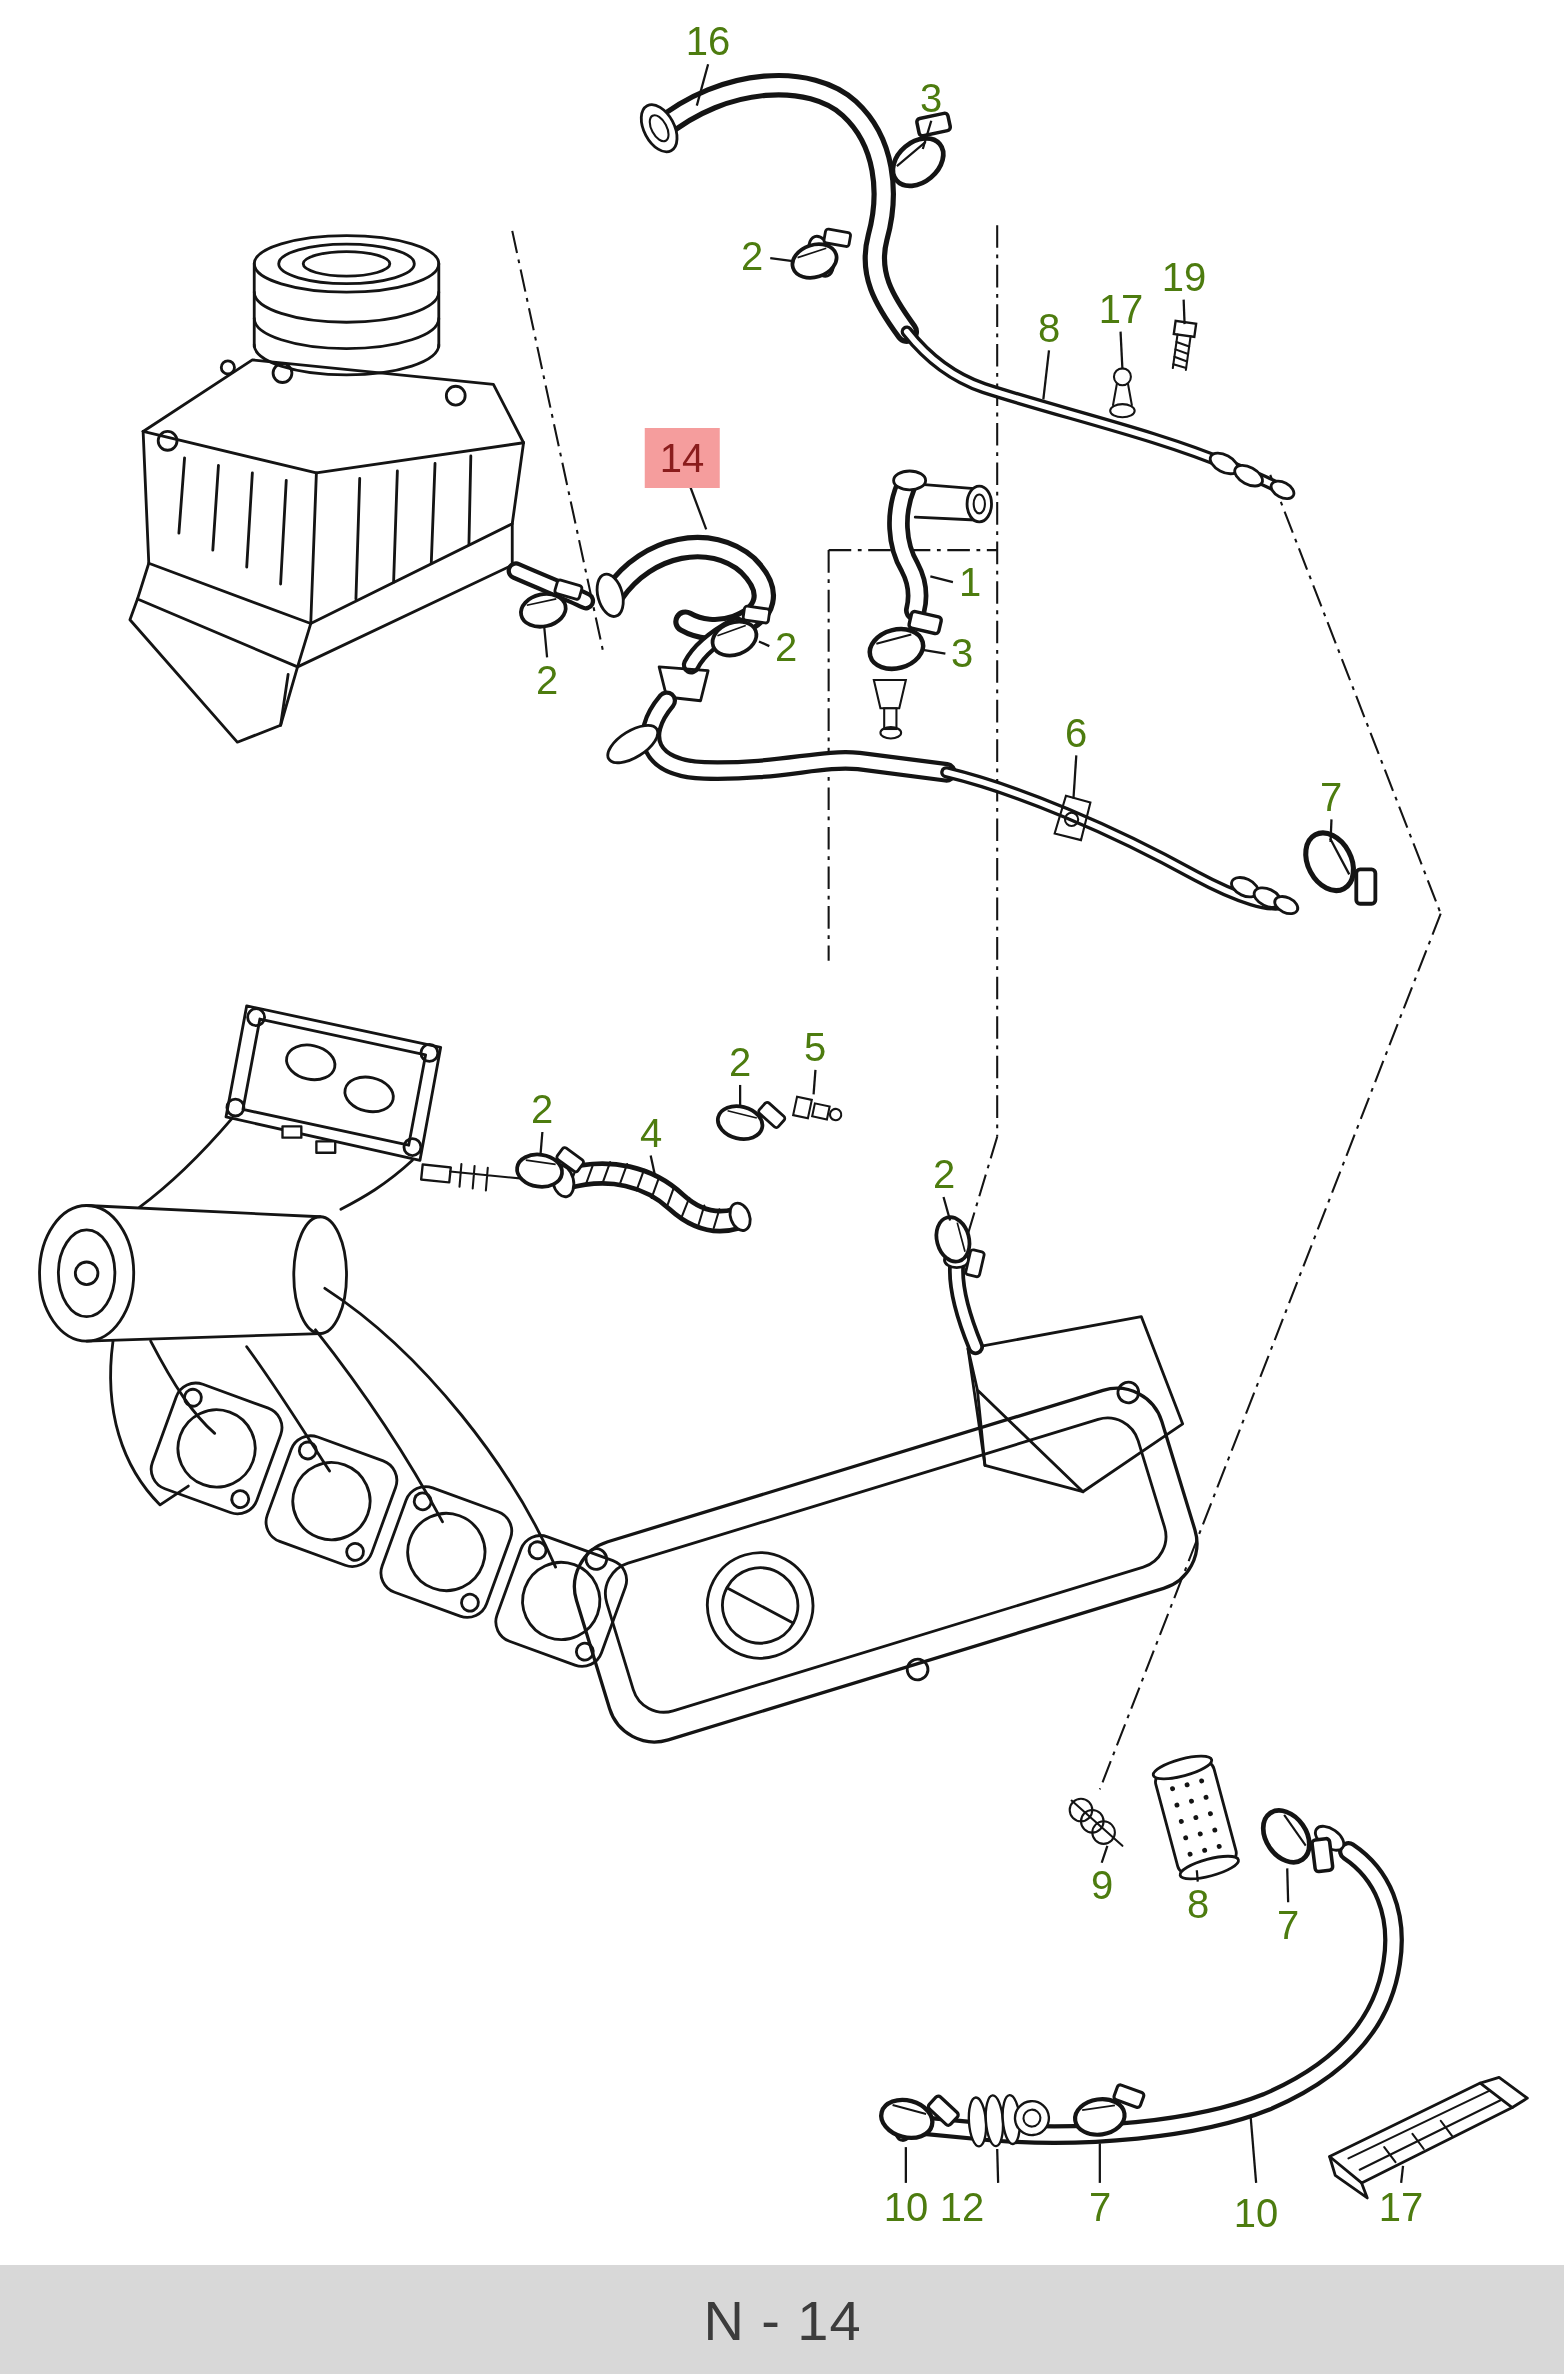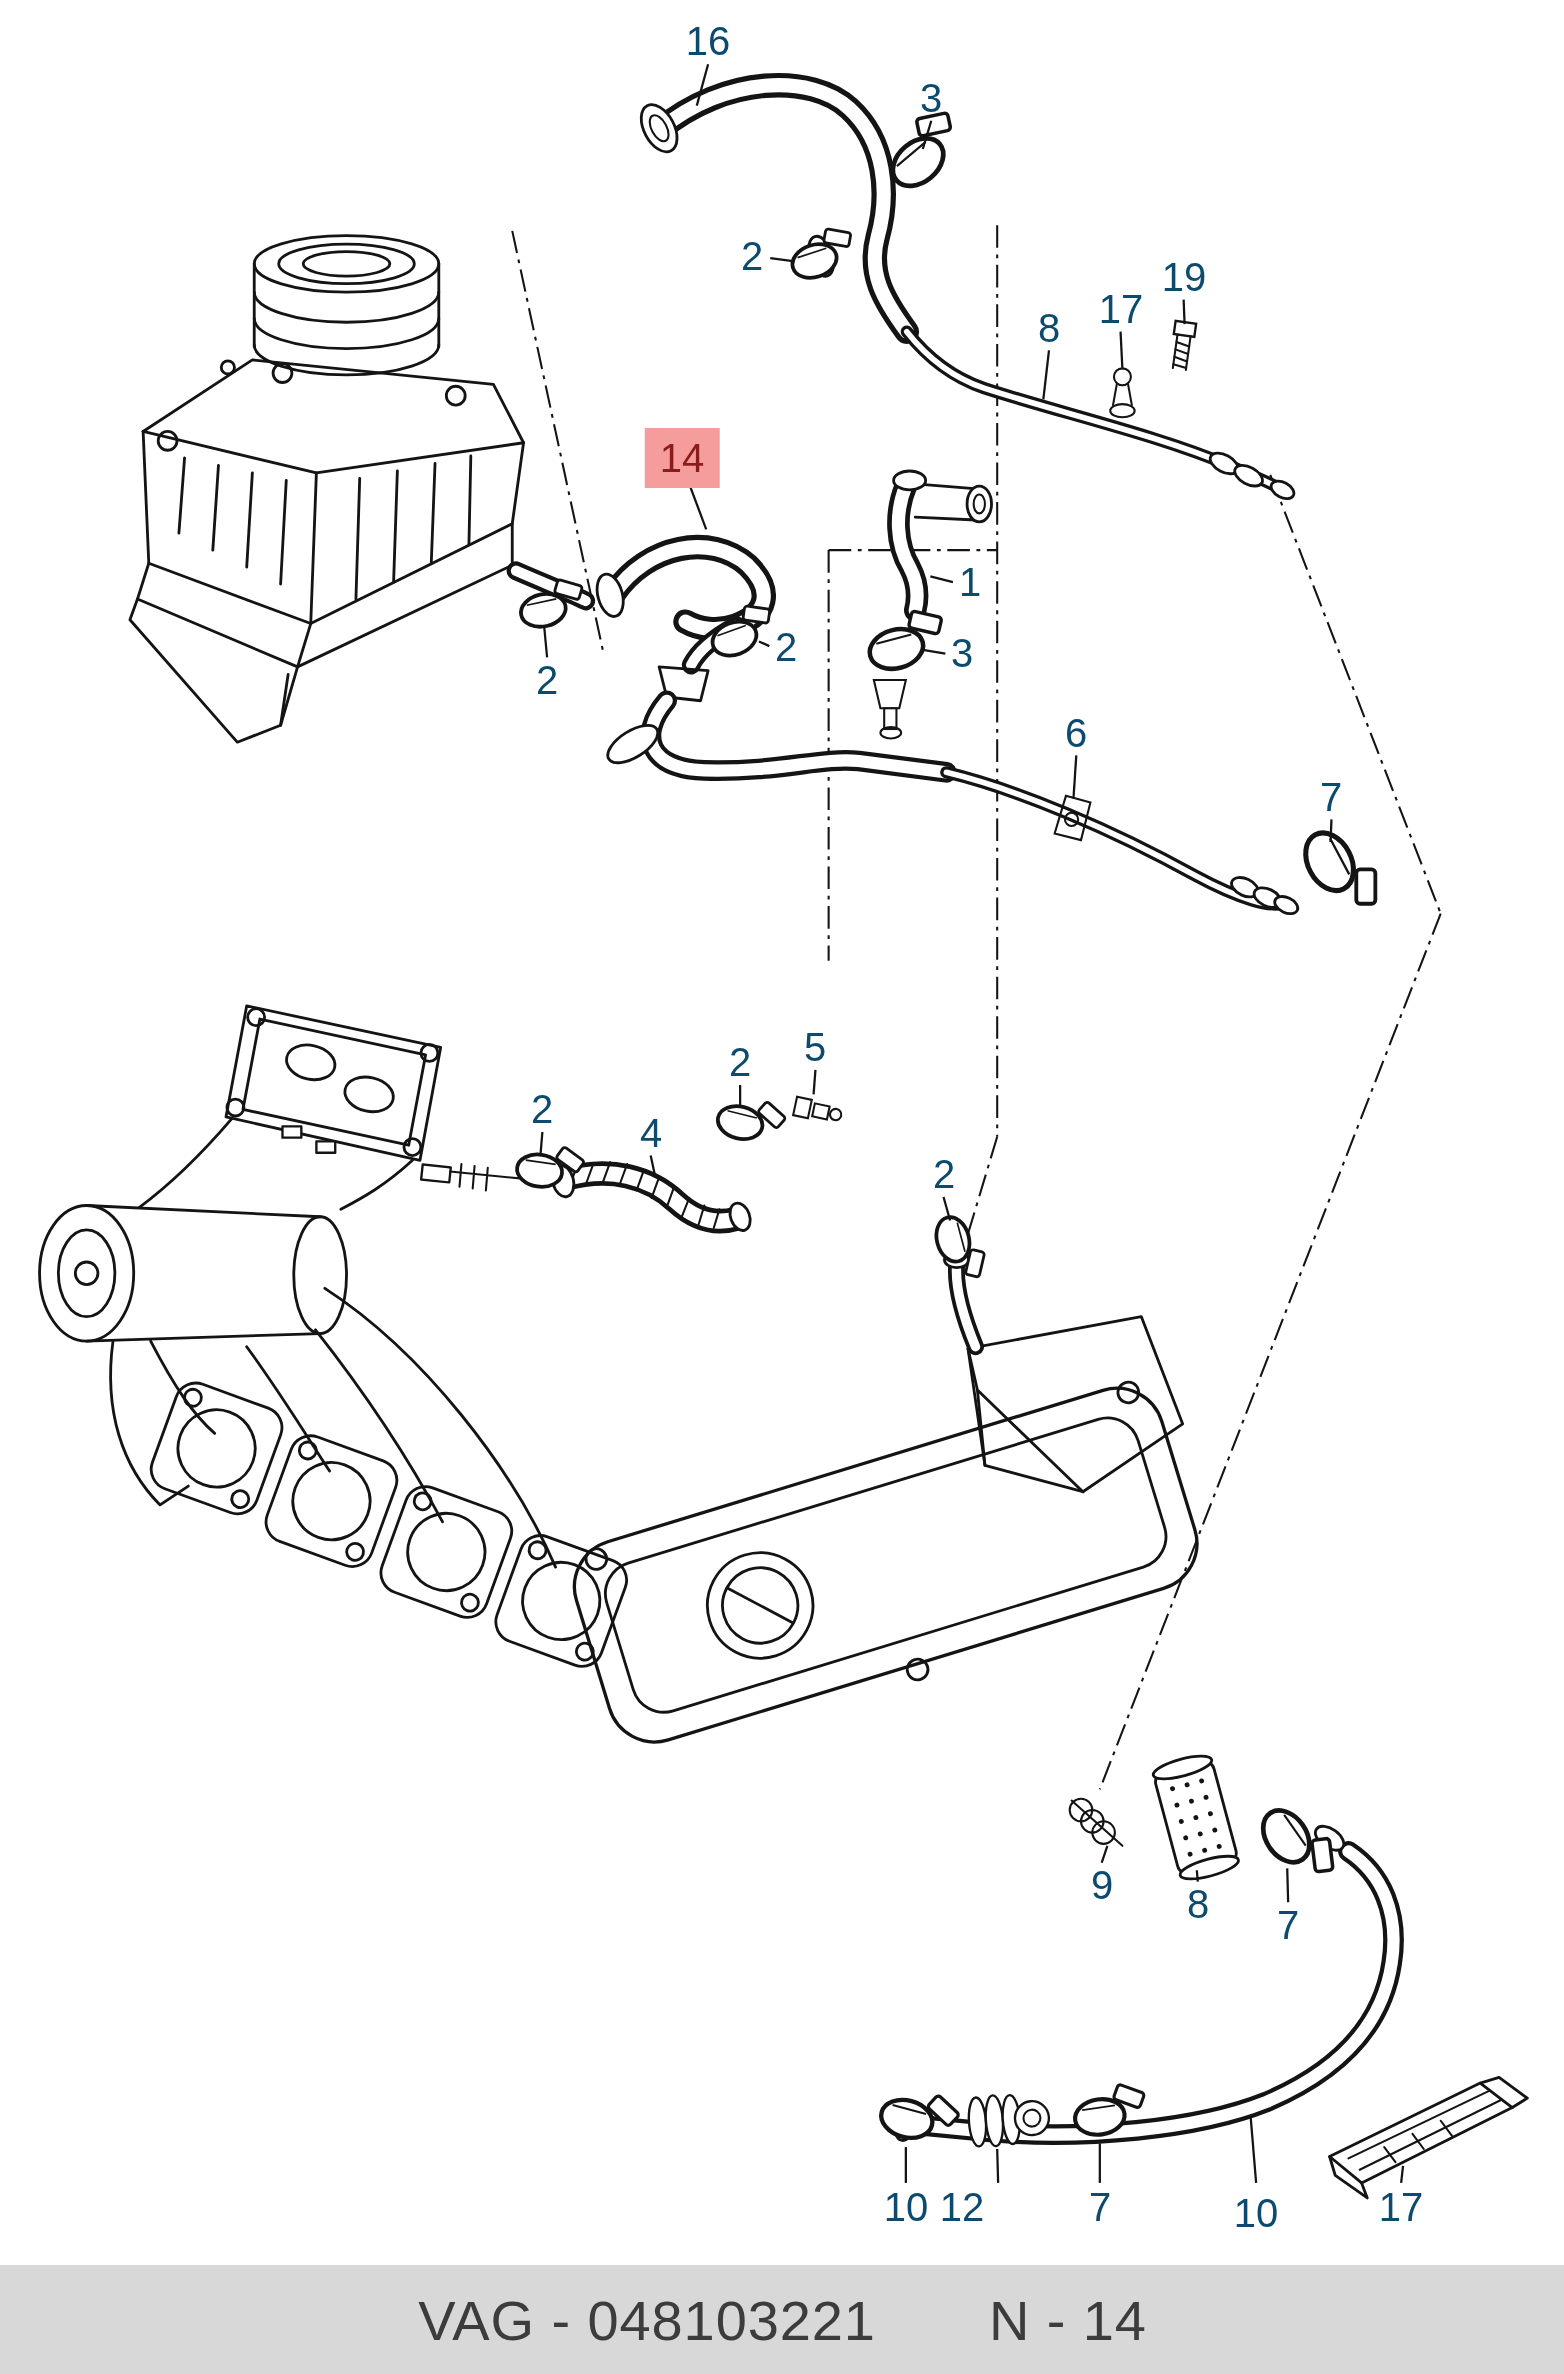--- a/index.html
+++ b/index.html
@@ -4,21 +4,21 @@
 <style>
   html,body{margin:0;padding:0;background:#ffffff;}
   .page{
     position:relative;width:1565px;height:2375px;background:#ffffff;
     font-family:"Liberation Sans",sans-serif;overflow:hidden;
   }
   .diagram-area{position:absolute;left:0;top:0;width:1565px;height:2265px;}
   .diagram-area svg{display:block;width:100%;height:100%;}
   .callout{
     position:absolute;transform:translate(-50%,-50%);
-    font-size:40px;font-weight:500;color:#0c4a6e;line-height:1.1;white-space:nowrap;
+    font-size:40px;font-weight:500;color:#4d7c0f;line-height:1.1;white-space:nowrap;
   }
   .callout.highlight{
     background:var(--hl-bg,#f59d9d);color:var(--hl-tx,#8a1c1c);
     padding:8px 15px;
   }
   .footer{
     position:absolute;left:0;right:0;bottom:0;height:110px;
     display:flex;align-items:center;justify-content:center;gap:113px;
     background:#d8d8d8;color:#3c3c3c;font-size:56px;font-weight:500;letter-spacing:0.9px;
   }
@@ -366,17 +366,16 @@
         <div class="callout" style="left: 1288px; top: 1925px;">7</div>
         <div class="callout" style="left: 906px; top: 2207px;">10</div>
         <div class="callout" style="left: 962px; top: 2207px;">12</div>
         <div class="callout" style="left: 1100px; top: 2207px;">7</div>
         <div class="callout" style="left: 1256px; top: 2207px; margin-top: 6px;">10</div>
         <div class="callout" style="left: 1401px; top: 2207px;">17</div>
       </div>
   </div>
 
   <footer class="footer" style="background: rgb(216, 216, 216); color: rgb(60, 60, 60);">
-    <span class="footer-text">VAG - 048103221</span>
     <span class="footer-text">N - 14</span>
   </footer>
 </div>
 
 
 </body></html>

